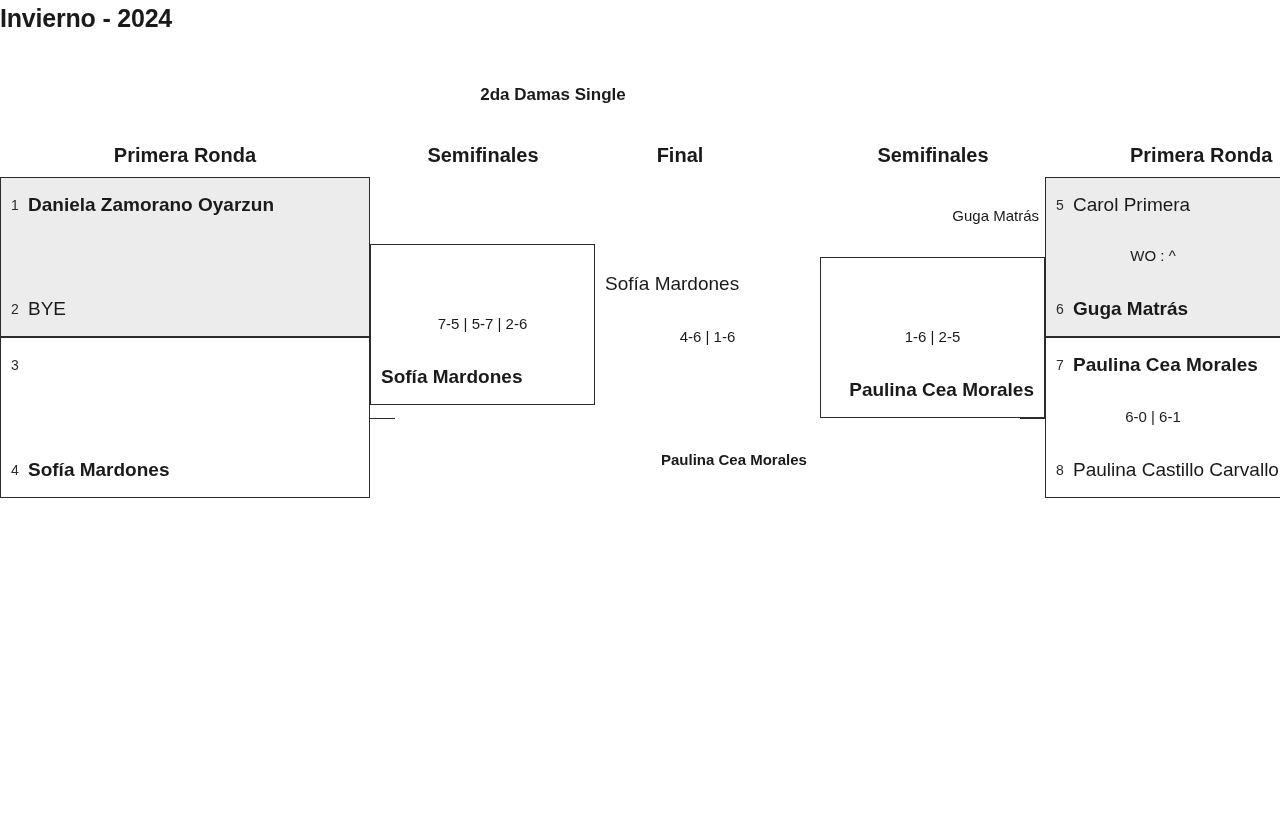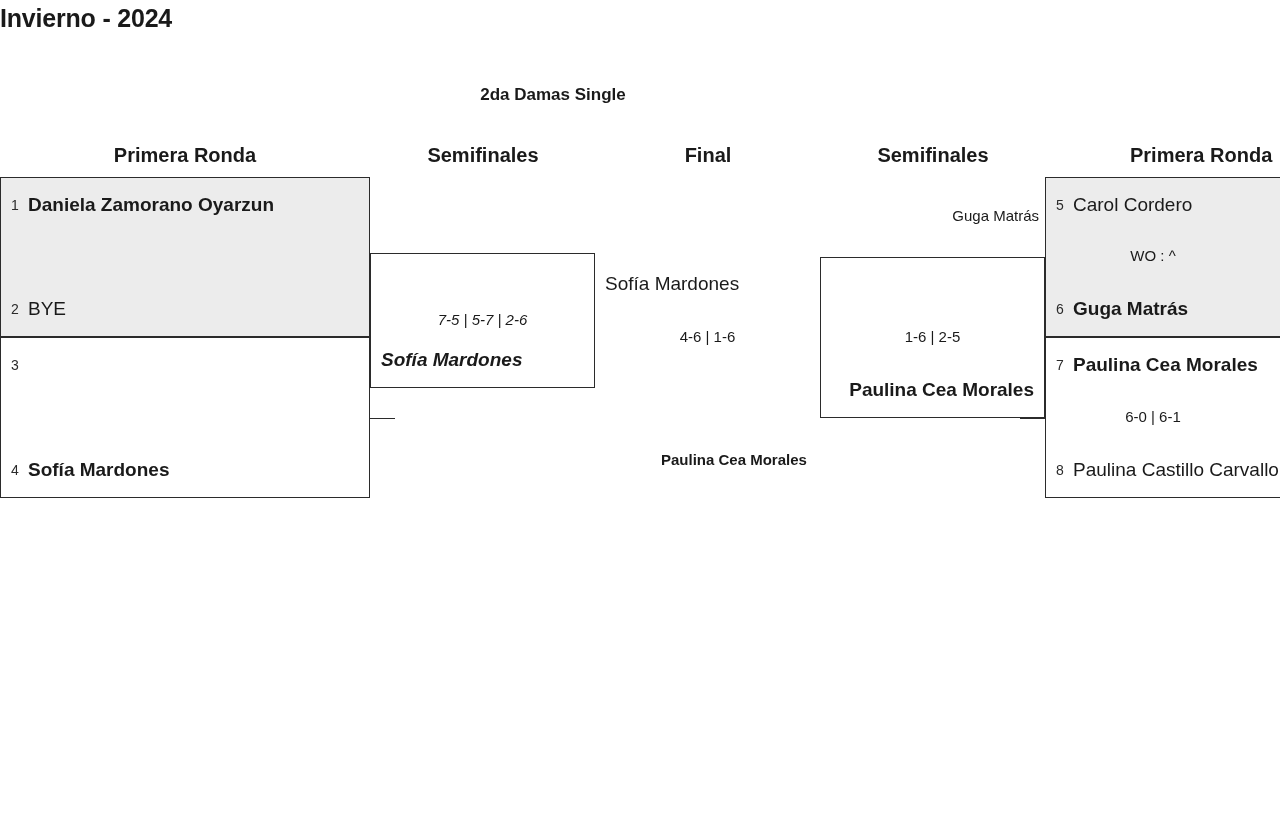--- a/index.html
+++ b/index.html
@@ -136,21 +136,21 @@
   <div class="titles">
     <div class="title-line">Invierno - 2024</div>
   </div>
 
 </div>
 
 <div class="bracket-title">2da Damas Single</div>
 
 <div class="round-header" style="left:85px; width:200px;">Primera Ronda</div>
 <div class="round-header" style="left:383px; width:200px;">Semifinales</div>
-<div class="round-header" style="left:608px; width:200px;">Final</div>
+<div class="round-header" style="left:580px; width:200px;">Final</div>
 <div class="round-header" style="left:833px; width:200px;">Semifinales</div>
 <div class="round-header" style="left:1130px; width:200px; text-align:left;">Primera Ronda</div>
 
 <div class="bracket">
 
   <div class="match shaded" style="left:0px; top:177px; width:370px; height:160px;">
     <div class="slot top">
       <span class="seed">1</span>
       <span class="pname win">Daniela Zamorano Oyarzun</span>
     </div>
@@ -168,21 +168,21 @@
     </div>
     <div class="slot bottom">
       <span class="seed">4</span>
       <span class="pname win">Sofía Mardones</span>
     </div>
   </div>
 
   <div class="connector" style="left:370px; top:257px; width:25px;"></div>
   <div class="connector" style="left:370px; top:418px; width:25px;"></div>
 
-  <div class="match" style="left:370px; top:253px; width:225px; height:135px;font-style:italic;">
+  <div class="match" style="left:370px; top:244px; width:225px; height:161px;">
     <div class="slot top">
       <span class="pname"></span>
     </div>
     <div class="score c">7-5 | 5-7 | 2-6</div>
     <div class="slot bottom">
       <span class="pname win">Sofía Mardones</span>
     </div>
   </div>
 
   <div class="match noborder" style="left:595px; top:257px; width:225px; height:161px;">
@@ -202,21 +202,21 @@
       <span class="pname win">Paulina Cea Morales</span>
     </div>
   </div>
 
   <div class="connector" style="left:1020px; top:257px; width:25px;"></div>
   <div class="connector" style="left:1020px; top:418px; width:25px;"></div>
 
   <div class="match shaded" style="left:1045px; top:177px; width:370px; height:160px;">
     <div class="slot top">
       <span class="seed">5</span>
-      <span class="pname">Carol Cordero</span>
+      <span class="pname">Carol Primera</span>
     </div>
     <div class="score c" style="padding-right:170px;">WO : ^</div>
     <div class="slot bottom">
       <span class="seed">6</span>
       <span class="pname win">Guga Matrás</span>
     </div>
   </div>
 
   <div class="match" style="left:1045px; top:337px; width:370px; height:161px;">
     <div class="slot top">

